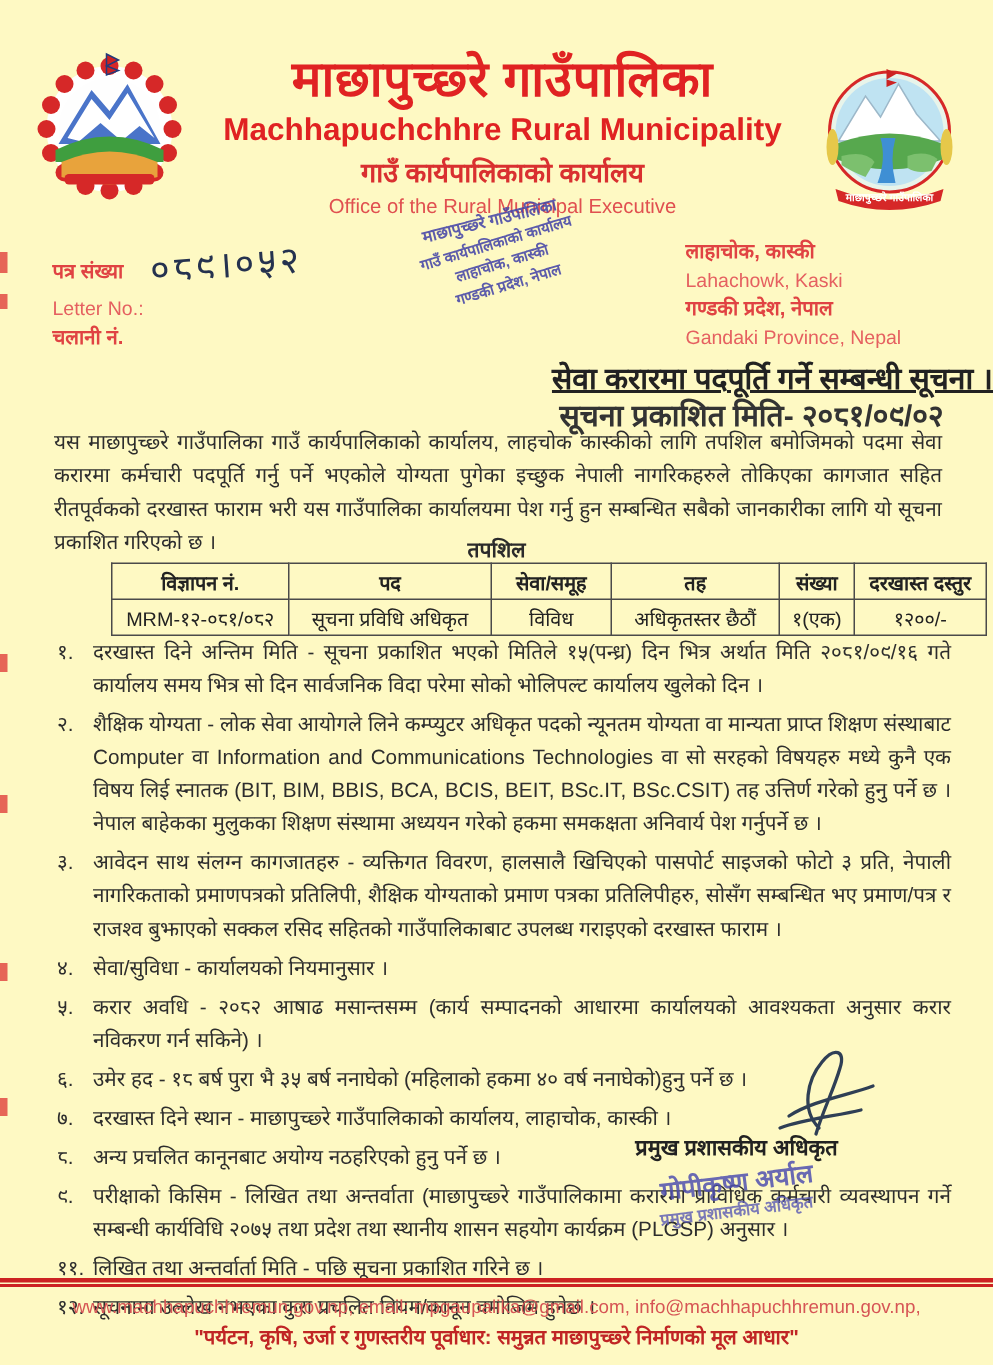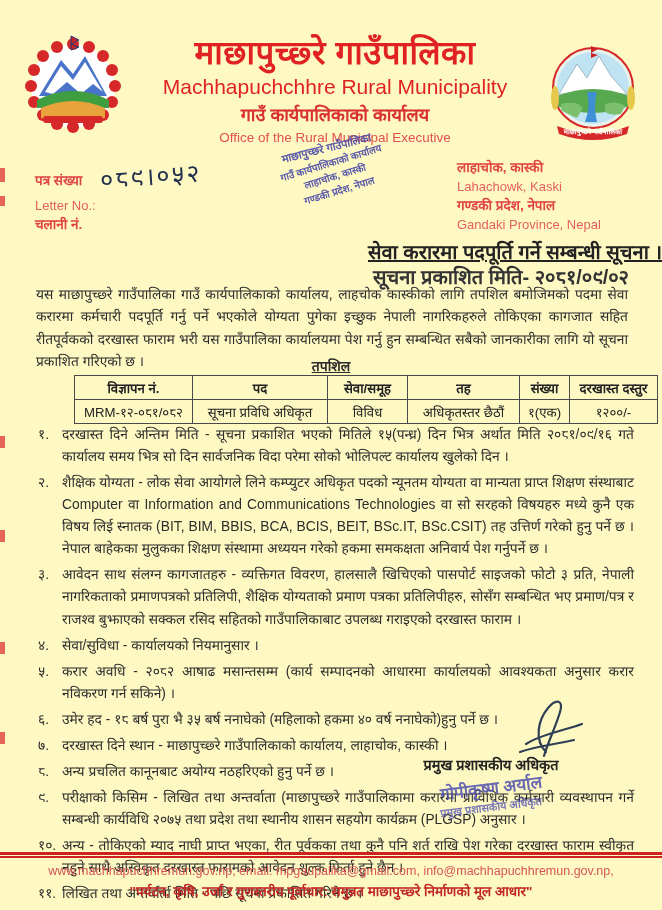--- a/index.html
+++ b/index.html
@@ -7,21 +7,21 @@
     position:relative;width:662px;height:910px;margin:0 auto;
     background:#fef9c3;overflow:hidden;
     font-family:"Liberation Sans","DejaVu Sans",sans-serif;
     color:#2b2b2b;
   }
   
   .header{position:absolute;top:34px;left:0;width:662px;display:flex;justify-content:center;align-items:flex-start;}
   .emblem{width:100px;height:104px;flex:0 0 auto;}
   .head-text{width:400px;text-align:center;margin:0 12px;}
   .t-np{font-size:33px;font-weight:bold;color:#e02222;line-height:1.15;letter-spacing:.5px;}
-  .t-en{font-size:21px;font-weight:normal;color:#e02222;line-height:1.2;margin-top:2px;}
+  .t-en{font-size:21px;font-weight:bold;color:#e02222;line-height:1.2;margin-top:2px;}
   .s-np{font-size:18px;font-weight:bold;color:#d93030;margin-top:3px;}
   .s-en{font-size:13.5px;color:#e05050;margin-top:4px;}
   .logo{width:92px;height:104px;flex:0 0 auto;margin-top:8px;}
   
   .letter-row{position:absolute;top:158px;left:35px;width:592px;display:flex;justify-content:space-between;}
   .letter-left{font-size:13px;line-height:1.5;}
   .lbl-np{color:#e04343;font-weight:bold;font-size:13.5px;}
   .lbl-en{color:#e56060;font-size:13px;}
   .handwritten{
     font-size:25px;color:#25324f;display:inline-block;transform:rotate(-4deg);
@@ -37,21 +37,21 @@
   .stamp div:nth-child(1){font-size:11px;transform:rotate(3deg);}
   .stamp div{font-size:10px;}
   
   .notice-title{position:absolute;top:238px;left:0;width:662px;text-align:right;
     font-size:20px;font-weight:bold;text-decoration:underline;color:#222;}
   .date-line{position:absolute;top:263px;right:33px;font-size:20px;font-weight:bold;color:#333;}
   
   .intro{position:absolute;top:284px;left:36px;width:592px;font-size:13.8px;
     line-height:1.62;text-align:justify;color:#2d2d2d;font-weight:500;margin:0;}
   .tapsil{position:absolute;top:356px;left:0;width:662px;text-align:center;
-    font-size:14px;font-weight:bold;text-decoration:underline;}
+    font-size:14px;font-weight:bold;}
   table.spec{position:absolute;top:375px;left:74px;border-collapse:collapse;table-layout:fixed;}
   table.spec th,table.spec td{
     border:1.4px solid #4a4a4a;text-align:center;font-size:13.2px;
     padding:2px 4px;height:19px;color:#222;}
   table.spec th{font-weight:bold;}
   table.spec col:nth-child(1){width:118px;}
   table.spec col:nth-child(2){width:135px;}
   table.spec col:nth-child(3){width:80px;}
   table.spec col:nth-child(4){width:112px;}
   table.spec col:nth-child(5){width:50px;}
@@ -240,24 +240,20 @@
       <div class="item">
         <span class="num">८.</span>
         <span class="txt">अन्य प्रचलित कानूनबाट अयोग्य नठहरिएको हुनु पर्ने छ ।</span>
       </div>
 
       <div class="item">
         <span class="num">९.</span>
         <span class="txt">परीक्षाको किसिम - लिखित तथा अन्तर्वाता (माछापुच्छ्रे गाउँपालिकामा करारमा प्राविधिक कर्मचारी व्यवस्थापन गर्ने सम्बन्धी कार्यविधि २०७५ तथा प्रदेश तथा स्थानीय शासन सहयोग कार्यक्रम (PLGSP) अनुसार ।</span>
       </div>
 
-      <div class="item">
-        <span class="num">१०.</span>
-        <span class="txt">अन्य - तोकिएको म्याद नाघी प्राप्त भएका, रीत पूर्वकका तथा कुनै पनि शर्त राखि पेश गरेका दरखास्त फाराम स्वीकृत नहुने साथै अस्विकृत दरखास्त फारामको आवेदन शुल्क फिर्ता हुने छैन ।</span>
-      </div>
 
       <div class="item">
         <span class="num">११.</span>
         <span class="txt">लिखित तथा अन्तर्वार्ता मिति - पछि सूचना प्रकाशित गरिने छ ।</span>
       </div>
 
       <div class="item">
         <span class="num">१२.</span>
         <span class="txt">सूचनामा उल्लेख नभएका कुरा प्रचलित नियम/कानून वमोजिम हुनेछ ।</span>
       </div>

